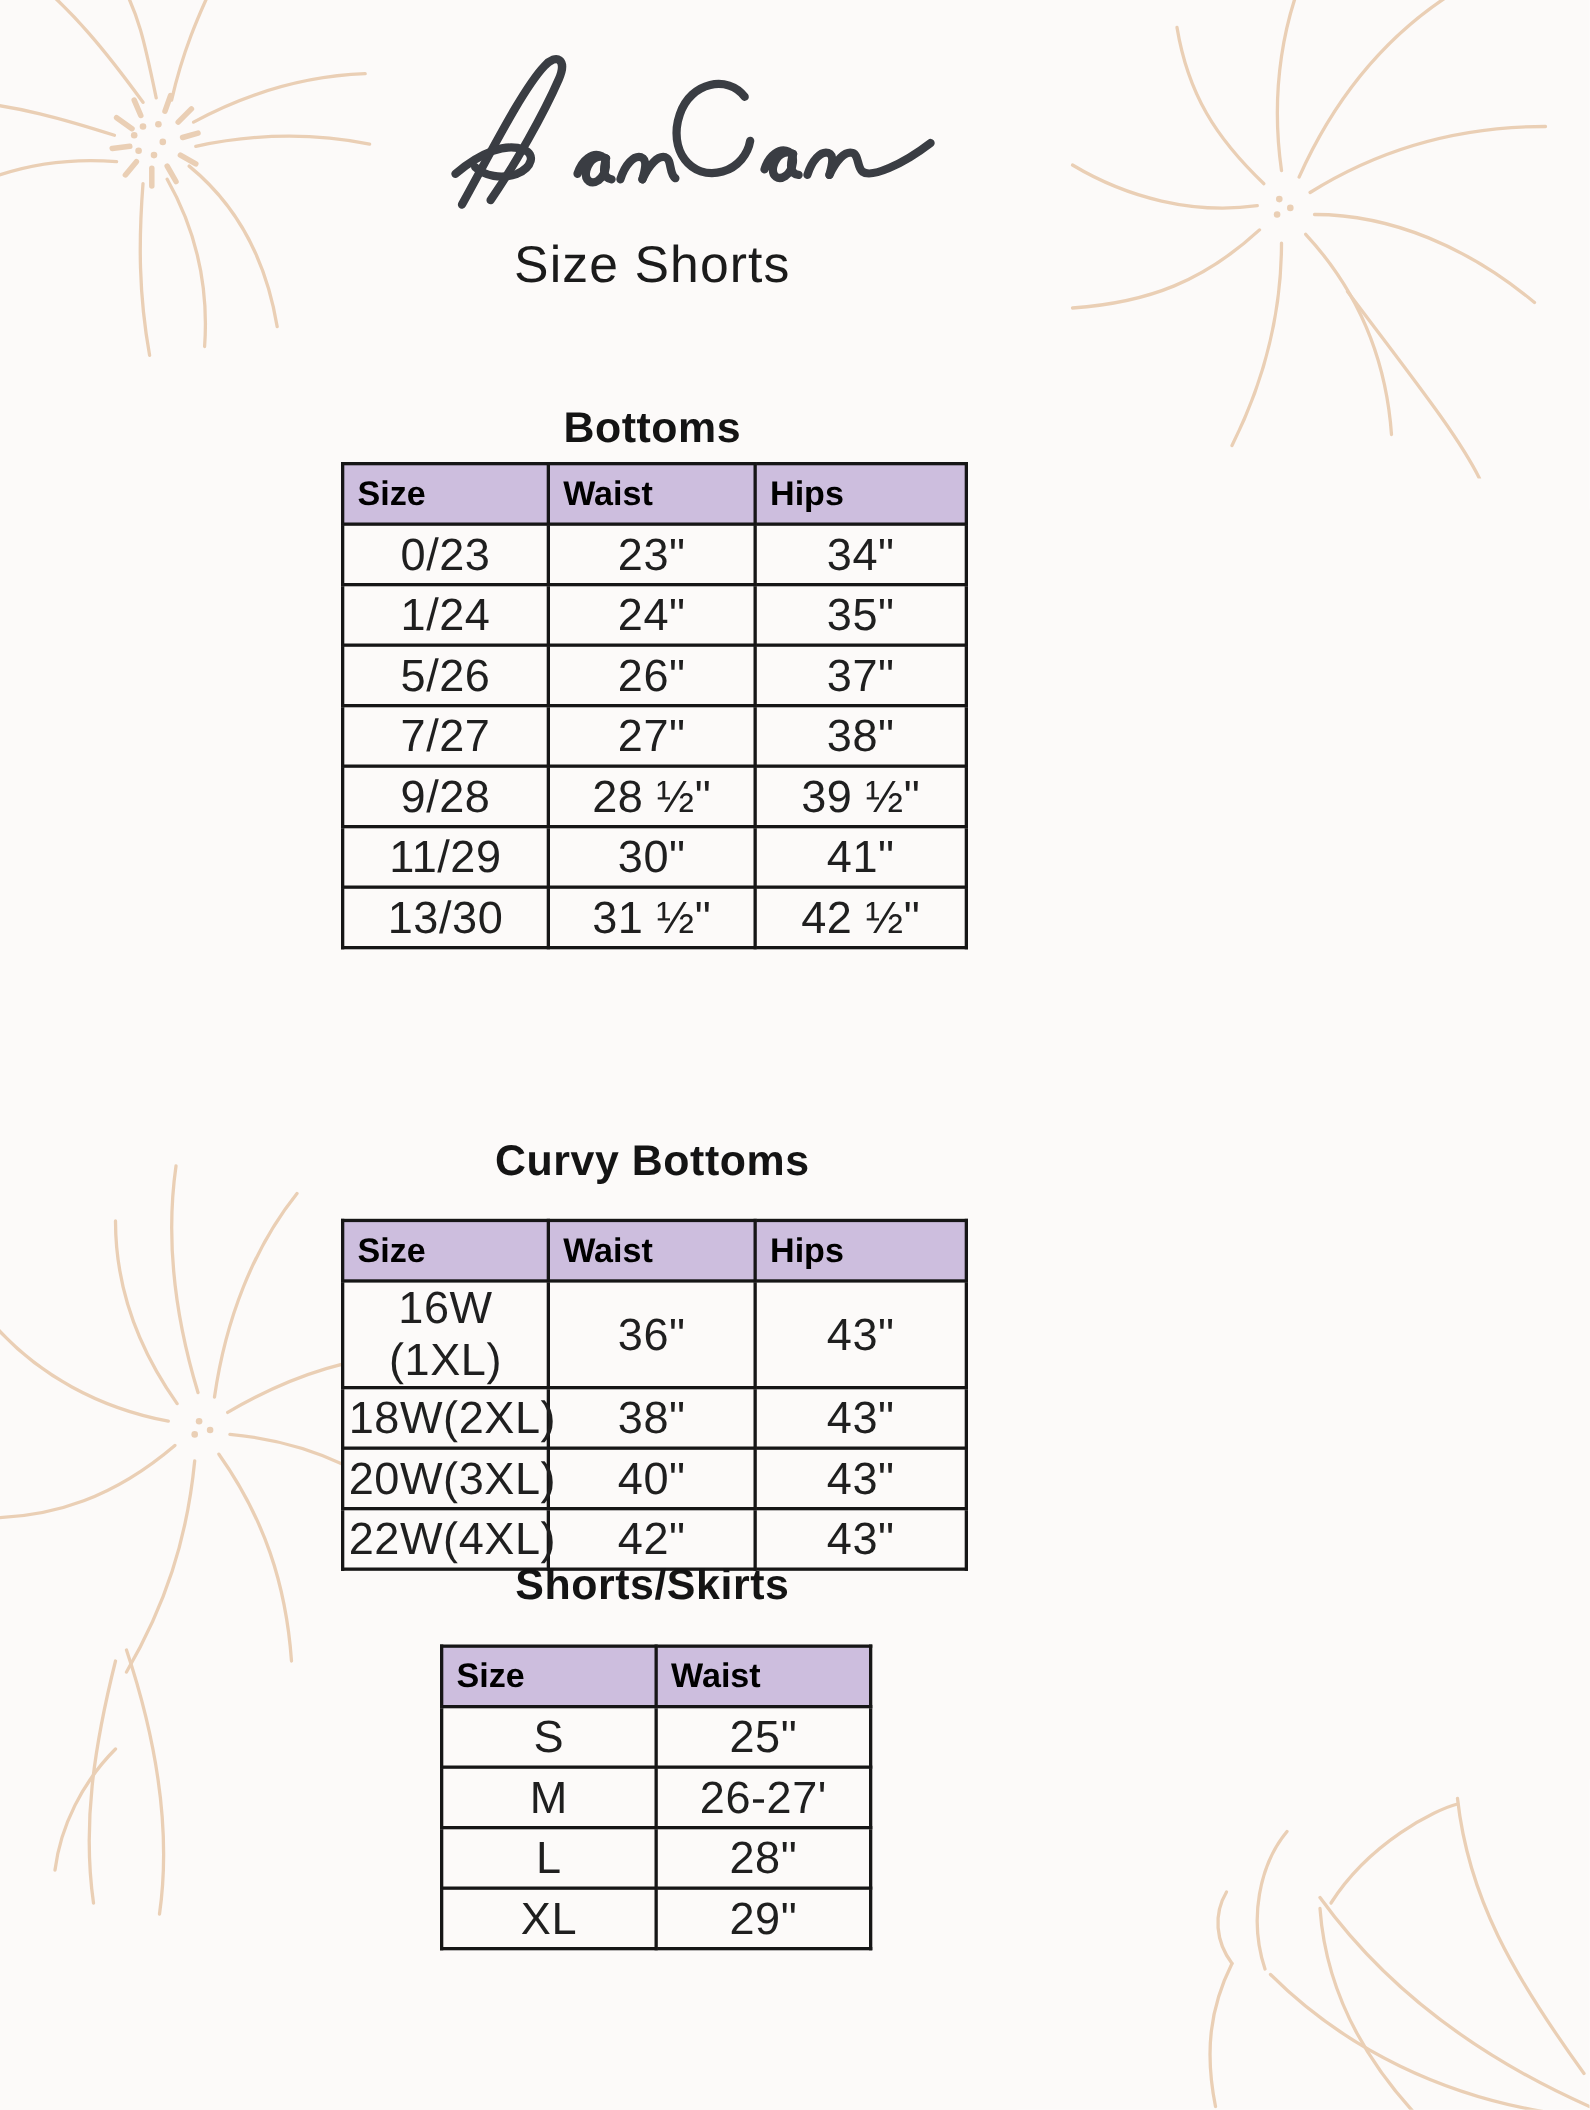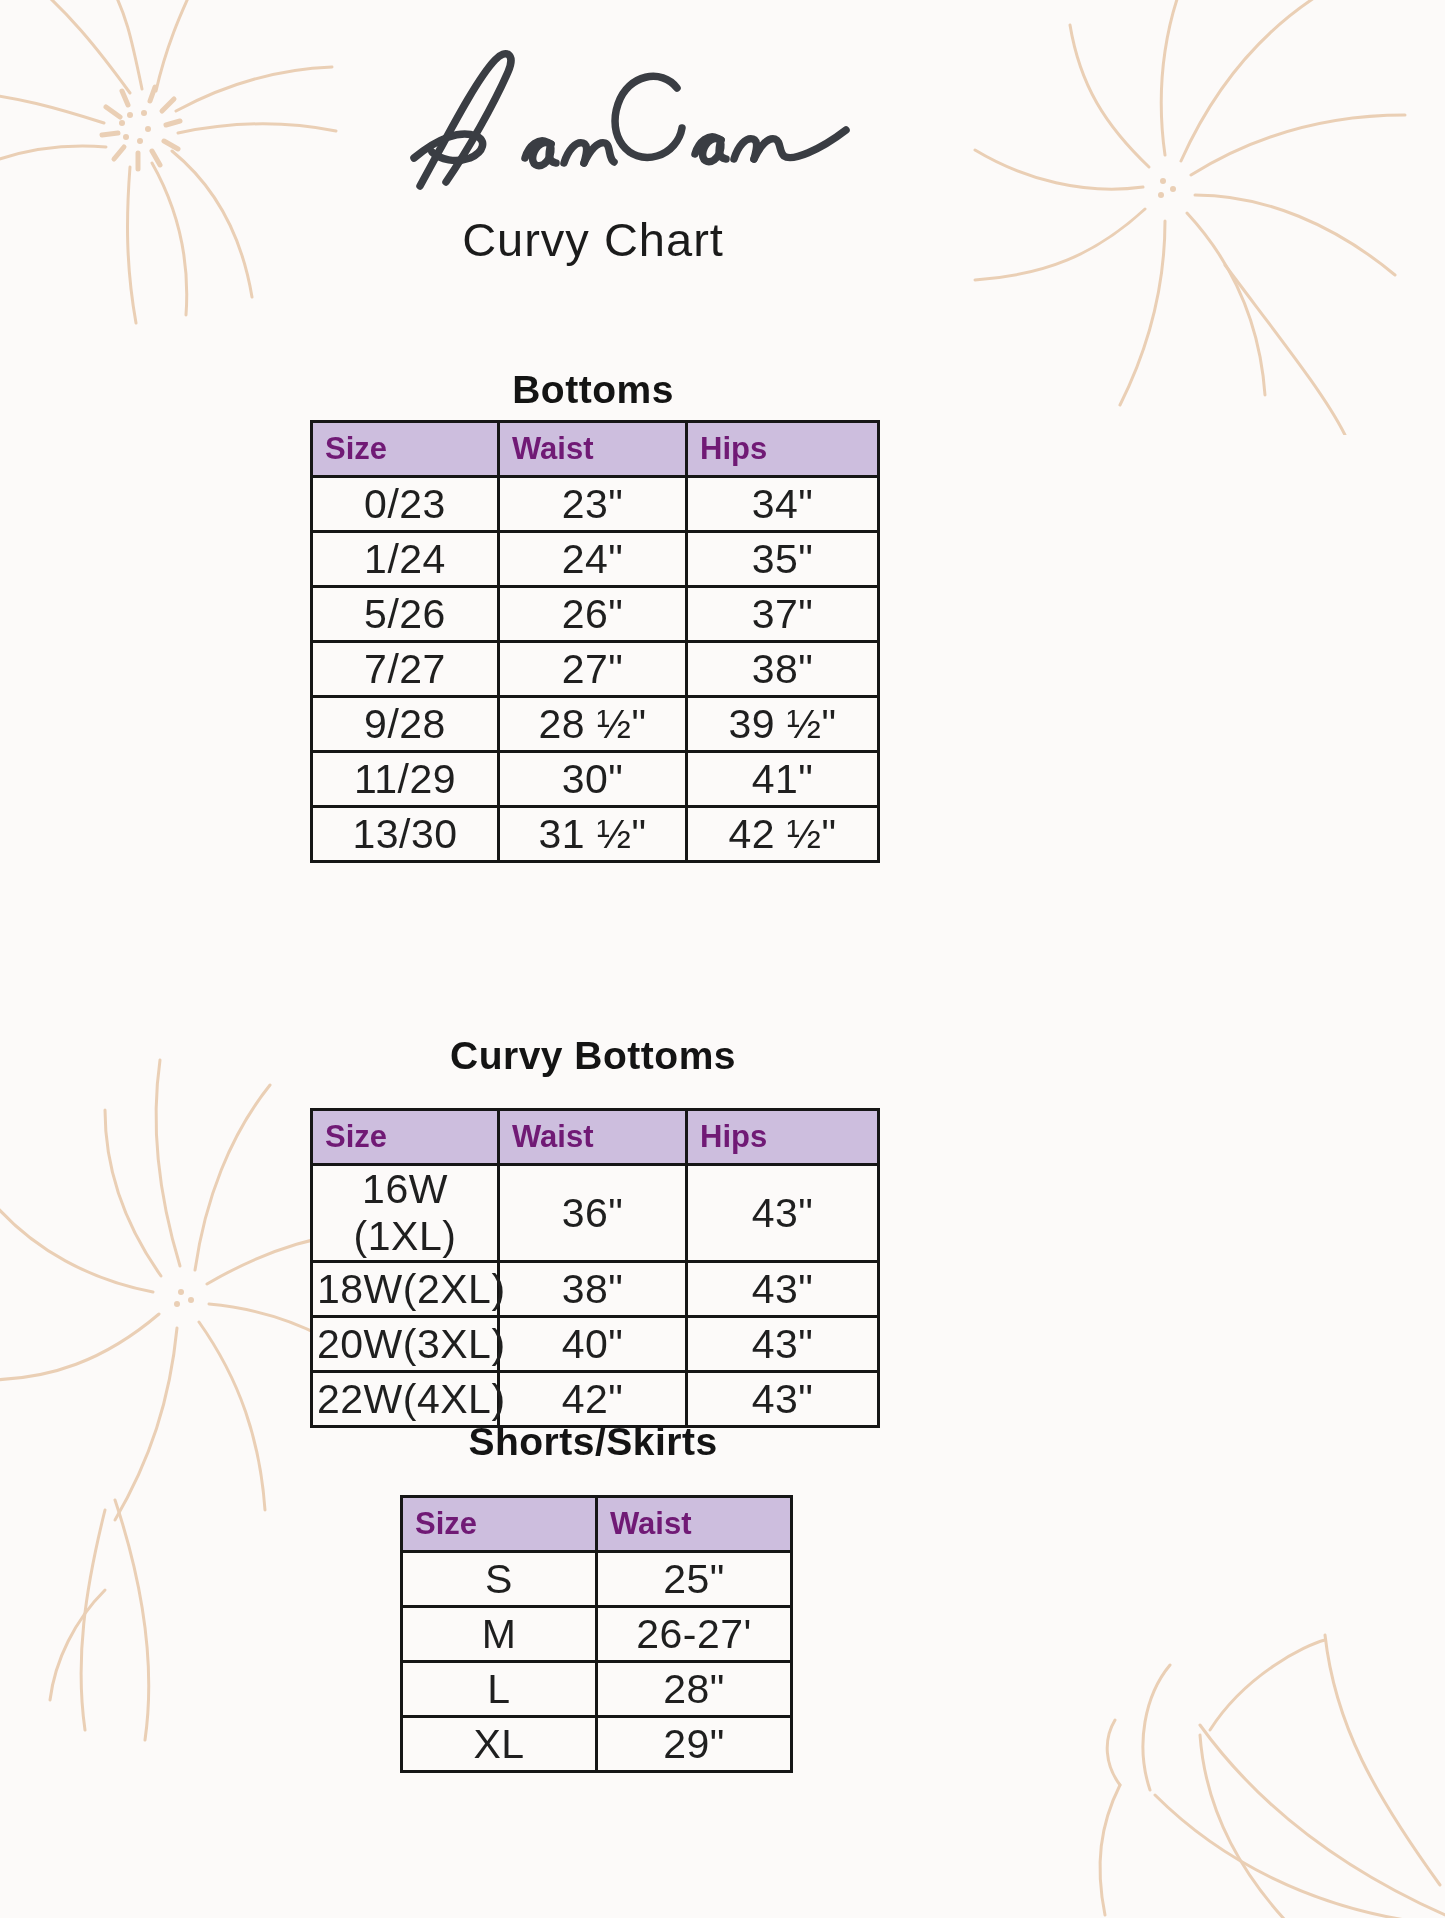--- a/index.html
+++ b/index.html
@@ -28,21 +28,21 @@
   #h-bottoms{top:344px;margin-top:24px;}
   #h-curvy{top:1034px;}
   #h-shorts{top:1420px;}
   table.tbl{
     position:absolute;border-collapse:collapse;table-layout:fixed;
     background:var(--background,#fcfaf9);
   }
   .tbl th,.tbl td{border:3px solid var(--border,#161616);height:55px;box-sizing:border-box;}
   .tbl th{
     background:var(--header_bg,#cdbede);
-    text-align:left;padding-left:12px;font-size:31px;font-weight:700;color:#701a75;
+    text-align:left;padding-left:12px;font-size:31px;font-weight:700;color:#000000;
   }
   .tbl td{text-align:center;font-size:41px;font-weight:400;letter-spacing:.5px;color:#1f1f1f;padding:0 4px;}
   #tbl-bottoms{left:310px;top:420px;width:567px;}
   #tbl-curvy{left:310px;top:1108px;width:567px;}
   #tbl-shorts{left:400px;top:1495px;width:390px;}
   #tbl-bottoms th:nth-child(1),#tbl-curvy th:nth-child(1){width:187px;}
   #tbl-bottoms th:nth-child(2),#tbl-curvy th:nth-child(2){width:188px;}
   #tbl-bottoms th:nth-child(3),#tbl-curvy th:nth-child(3){width:192px;}
   #tbl-shorts th{width:195px;}
 </style>
@@ -133,21 +133,21 @@
     <path d="M161,98 C158,108 158,116 166,117"></path>
     <path d="M174,117 C178,104 186,95 193,97 C199,99 196,110 194,117"></path>
     <path d="M194,117 C200,104 208,95 215,97 C221,99 218,112 224,116"></path>
     <path d="M287,42 C272,22 238,28 228,58 C217,90 238,118 267,110 C281,106 290,94 292,82"></path>
     <path d="M305,108 C309,95 319,88 327,92 C333,95 332,108 324,114 C318,118 311,115 313,105 C316,94 325,90 331,94"></path>
     <path d="M331,94 C328,104 328,112 336,113"></path>
     <path d="M344,113 C348,100 356,91 363,93 C369,95 366,106 364,113"></path>
     <path d="M364,113 C370,100 378,91 385,93 C391,95 389,106 394,110 C402,116 430,104 456,84"></path>
   </svg>
 
-  <div class="title">Curvy Chart</div>
+  <div class="title">Size Shorts</div>
 
   <div class="sec-heading" id="h-bottoms">Bottoms</div>
   <table class="tbl" id="tbl-bottoms">
     <thead>
         <tr>
           <th>Size</th>
           <th>Waist</th>
           <th>Hips</th>
         </tr>
       </thead>

